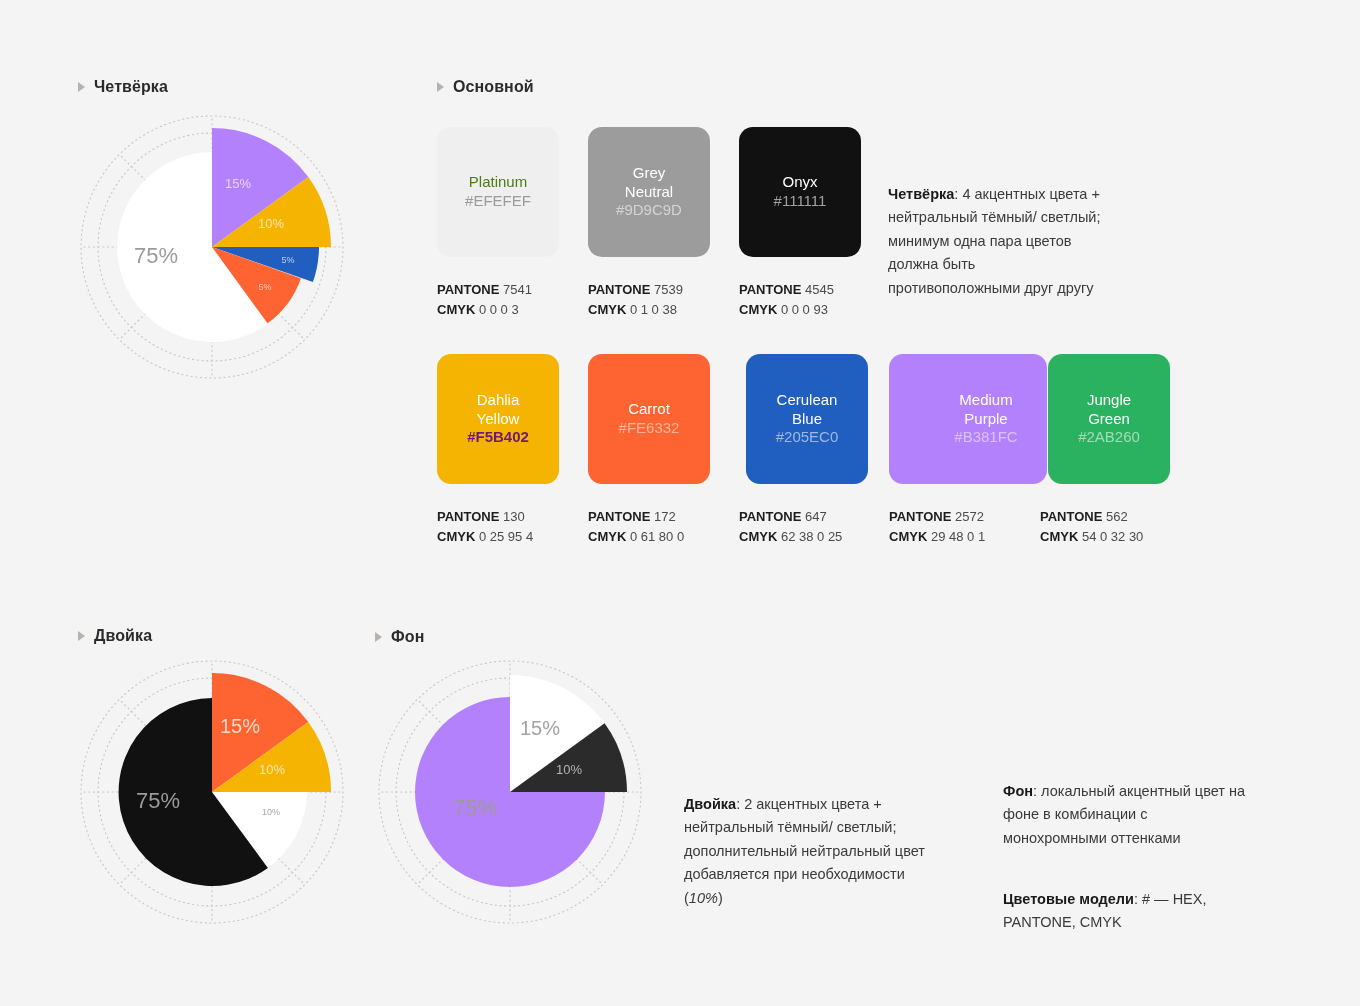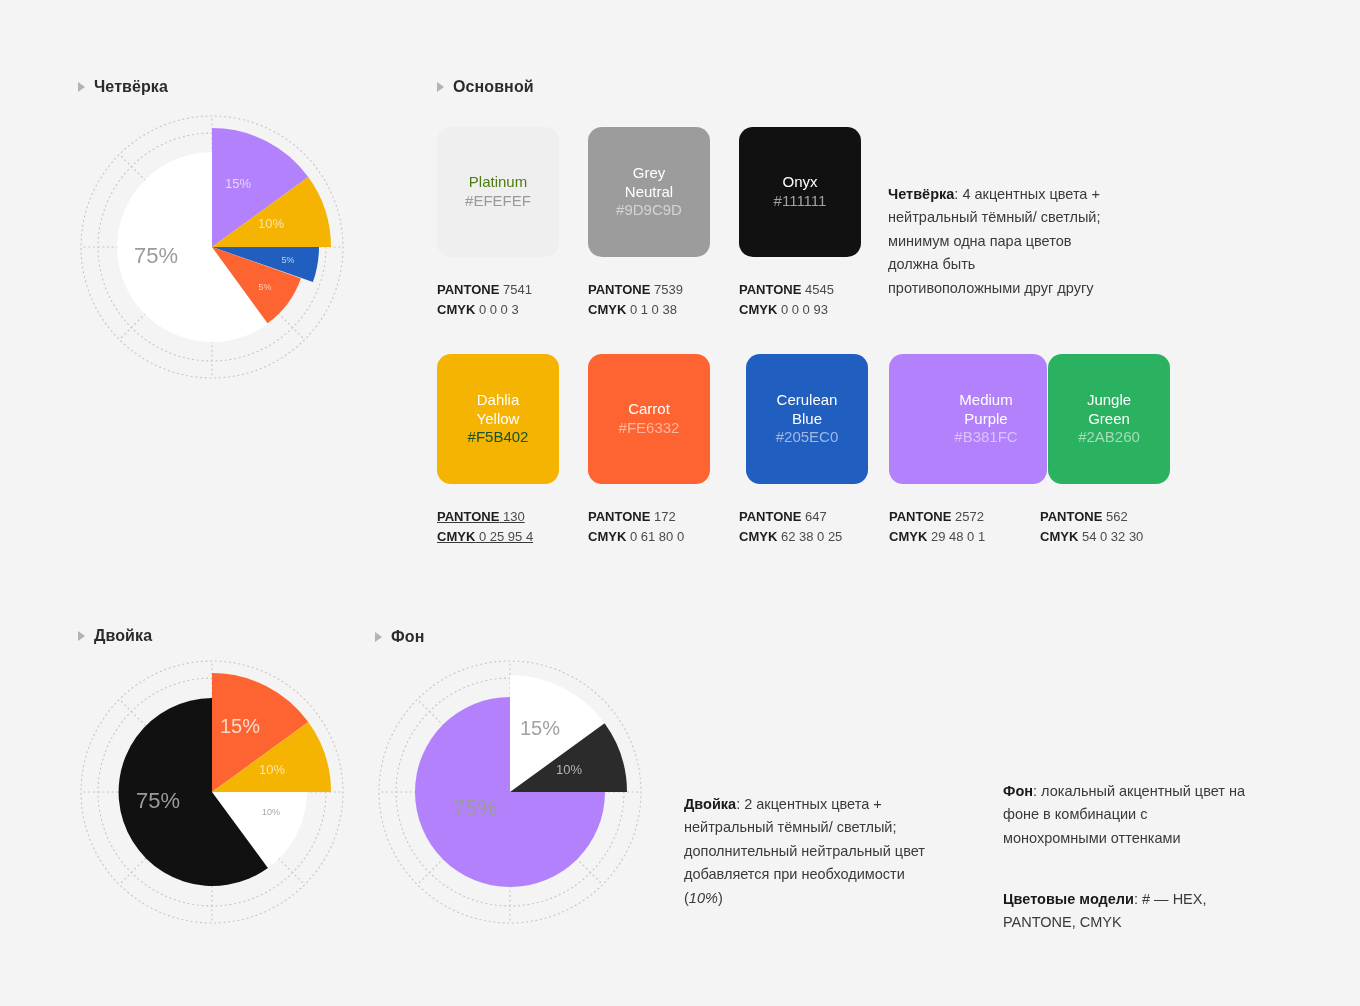--- a/index.html
+++ b/index.html
@@ -217,23 +217,23 @@
   <div class="hx" style="color:#a0a0a0;">#111111</div>
 </div>
 <div class="meta" style="left:739px; top:280px;">
   <div><b>PANTONE</b> <span class="v">4545</span></div>
   <div><b>CMYK</b> <span class="v">0 0 0 93</span></div>
 </div>
 
 <div class="swatch" style="left:437px; top:354px; background:#F5B402;">
   <div class="nm" style="color:#ffffff;">Dahlia</div>
   <div class="nm" style="color:#ffffff;">Yellow</div>
-  <div class="hx" style="color:#14532d;">#F5B402</div>
-</div>
-<div class="meta" style="left:437px; top:507px;text-decoration:underline;">
+  <div class="hx" style="color:#701a75;font-weight:bold;">#F5B402</div>
+</div>
+<div class="meta" style="left:437px; top:507px;">
   <div><b>PANTONE</b> <span class="v">130</span></div>
   <div><b>CMYK</b> <span class="v">0 25 95 4</span></div>
 </div>
 
 <div class="swatch" style="left:588px; top:354px; background:#FE6332;">
   <div class="nm" style="color:#ffffff;">Carrot</div>
   <div class="hx" style="color:#ffb69c;">#FE6332</div>
 </div>
 <div class="meta" style="left:588px; top:507px;">
   <div><b>PANTONE</b> <span class="v">172</span></div>

